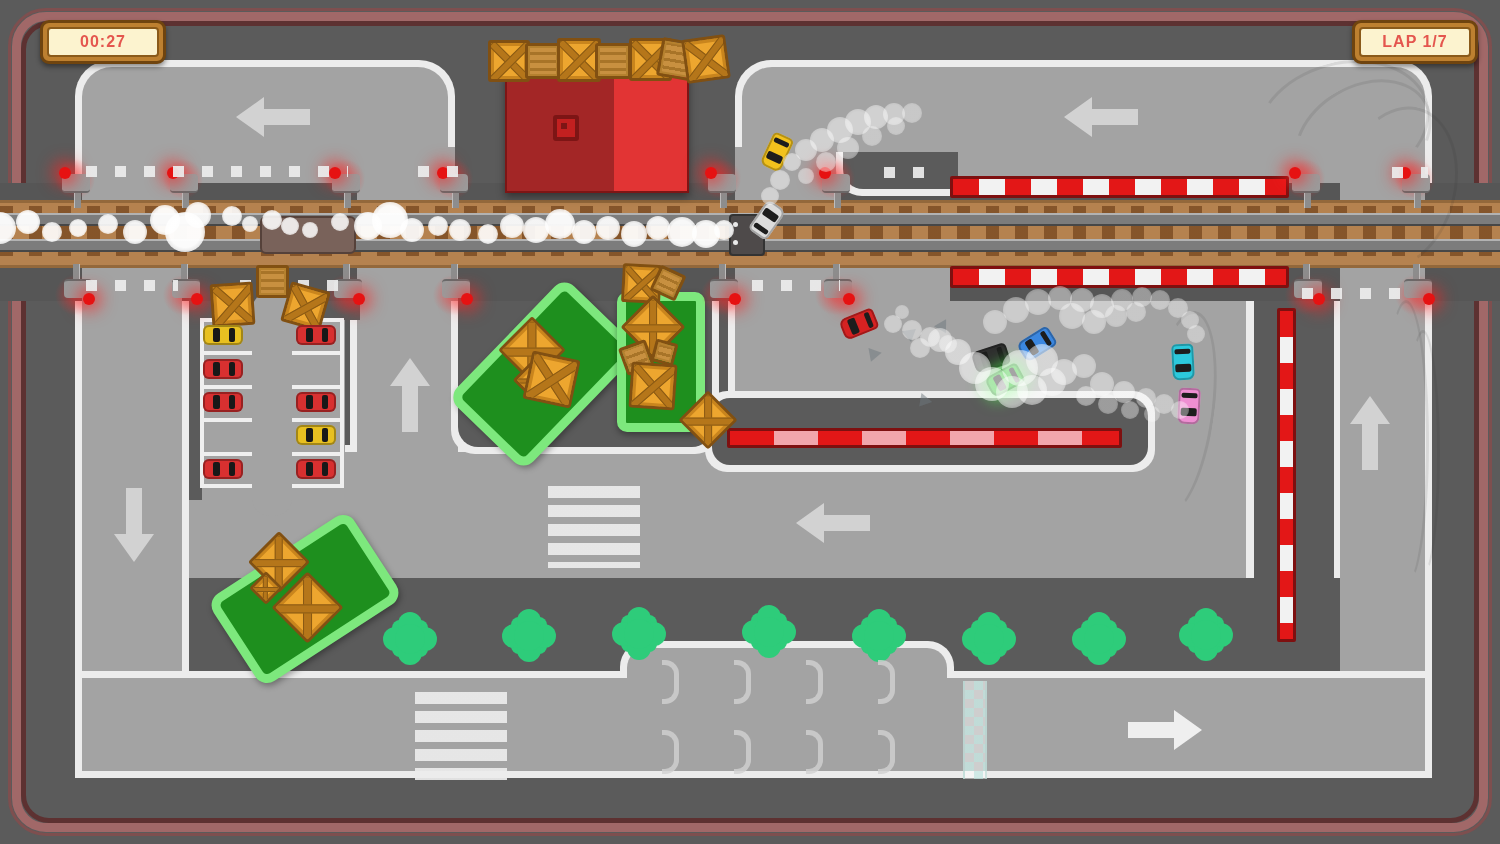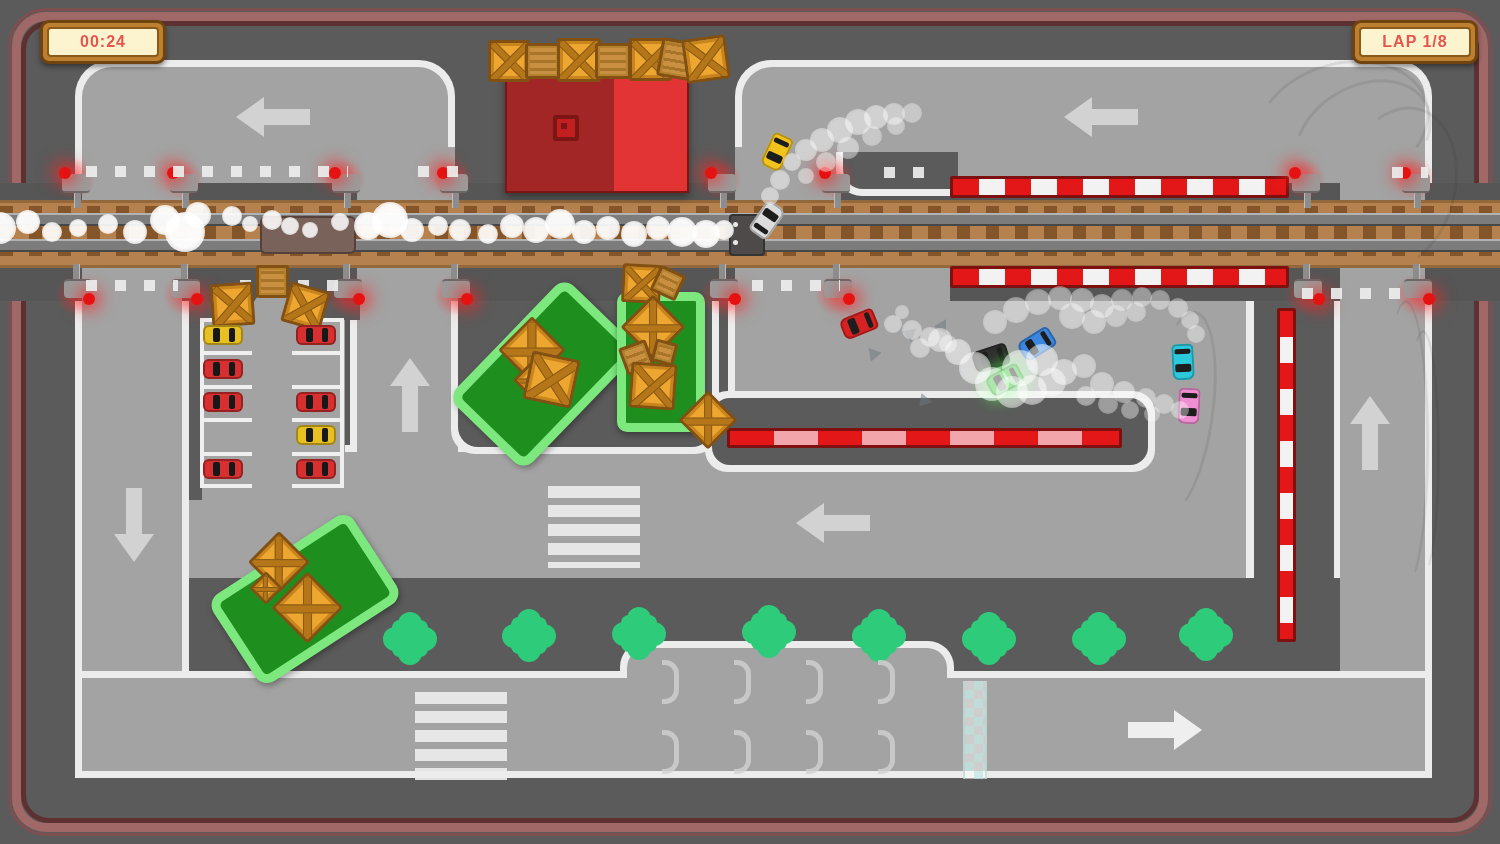--- a/index.html
+++ b/index.html
@@ -544,18 +544,18 @@
       <div class="puff" style="left: 1136px; top: 388px; width: 20px; height: 20px; opacity: 0.4;"></div>
       <div class="puff" style="left: 1154px; top: 394px; width: 20px; height: 20px; opacity: 0.4;"></div>
       <div class="puff" style="left: 1171px; top: 401px; width: 18px; height: 18px; opacity: 0.4;"></div>
       <div class="puff" style="left: 1076px; top: 386px; width: 20px; height: 20px; opacity: 0.45;"></div>
       <div class="puff" style="left: 1098px; top: 394px; width: 20px; height: 20px; opacity: 0.4;"></div>
       <div class="puff" style="left: 1121px; top: 401px; width: 18px; height: 18px; opacity: 0.4;"></div>
       <div class="puff" style="left: 1144px; top: 406px; width: 16px; height: 16px; opacity: 0.35;"></div>
     </div>
 
   <div class="badge" style="left:40px;top:20px;">
-    <div class="in">00:24</div>
+    <div class="in">00:27</div>
   </div>
   <div class="badge" style="left:1352px;top:20px;">
-    <div class="in">LAP 1/8</div>
+    <div class="in">LAP 1/7</div>
   </div>
 </div>
 
 </body></html>

